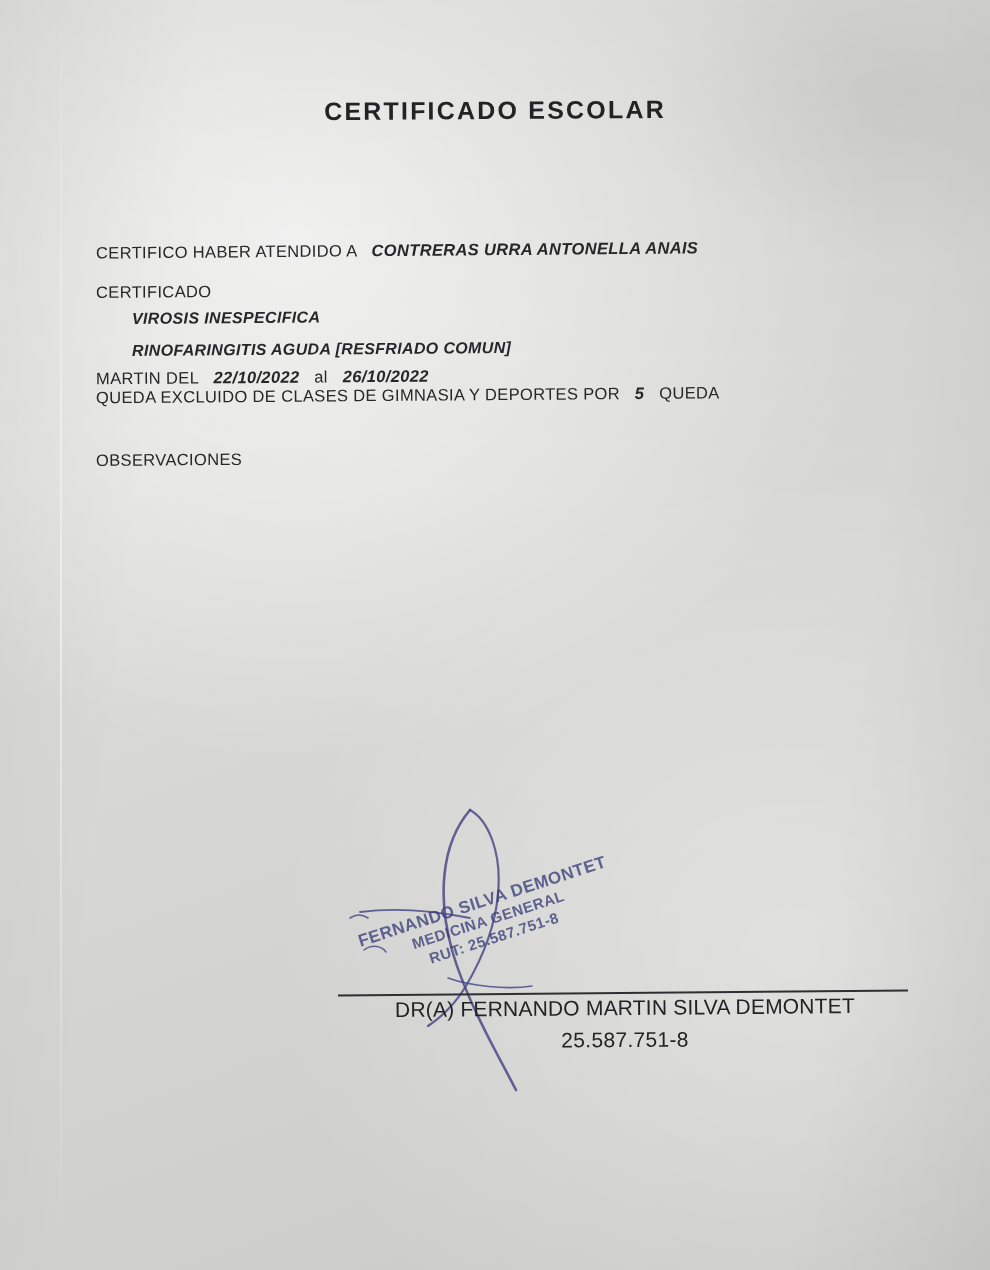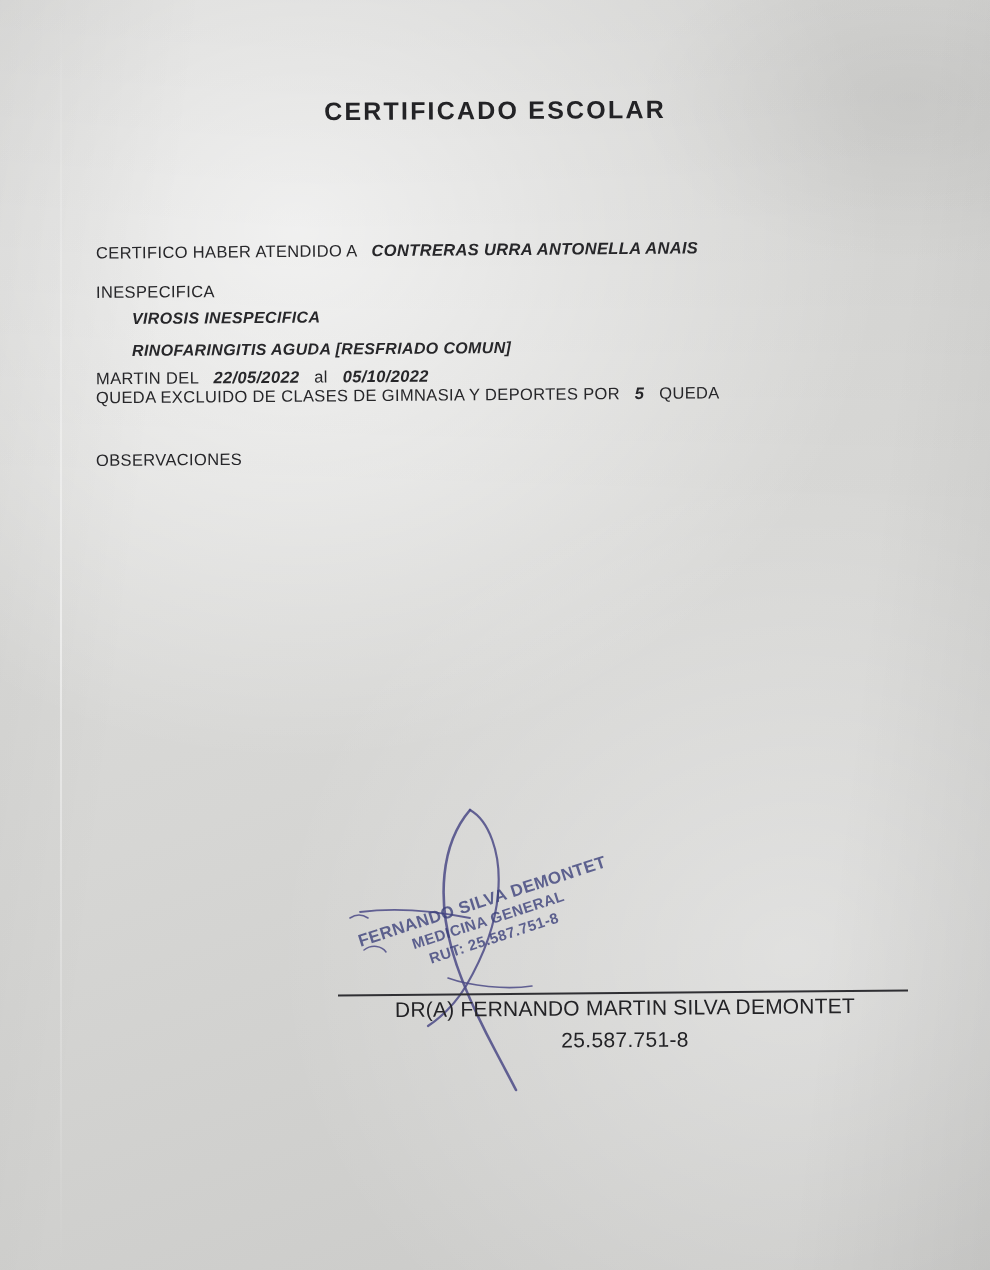--- a/index.html
+++ b/index.html
@@ -152,39 +152,39 @@
 
   <div id="title">CERTIFICADO ESCOLAR</div>
 
   <div class="body-block row" id="line-attended">
     <span class="lbl">CERTIFICO HABER ATENDIDO A</span>
     &nbsp;
     <span class="val">CONTRERAS URRA ANTONELLA ANAIS</span>
   </div>
 
   <div class="body-block row" id="line-diag-label">
-    <span class="lbl">INESPECIFICA</span>
+    <span class="lbl">CERTIFICADO</span>
   </div>
 
   <div class="body-block row" id="line-diag-1">
     <span class="val">VIROSIS INESPECIFICA</span>
   </div>
 
   <div class="body-block row" id="line-diag-2">
     <span class="val">RINOFARINGITIS AGUDA [RESFRIADO COMUN]</span>
   </div>
 
   <div class="body-block row" id="line-reposo">
     <span class="lbl">MARTIN DEL</span>
     &nbsp;
-    <span class="val">22/05/2022</span>
+    <span class="val">22/10/2022</span>
     &nbsp;
     <span class="lbl">al</span>
     &nbsp;
-    <span class="val">05/10/2022</span>
+    <span class="val">26/10/2022</span>
   </div>
 
   <div class="body-block row" id="line-excluido">
     <span class="lbl">QUEDA EXCLUIDO DE CLASES DE GIMNASIA Y DEPORTES POR</span>
     &nbsp;
     <span class="val">5</span>
     &nbsp;
     <span class="lbl">QUEDA</span>
   </div>
 

